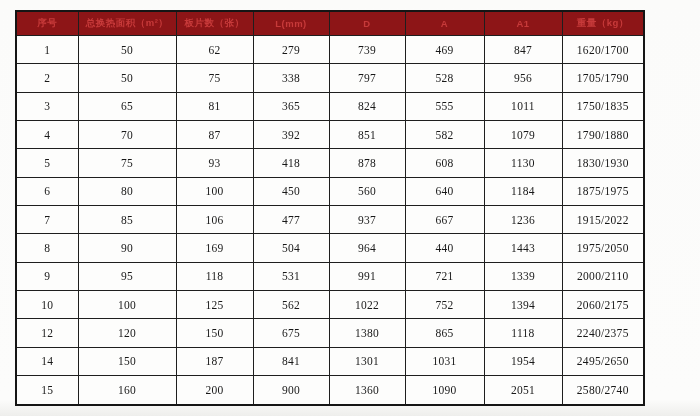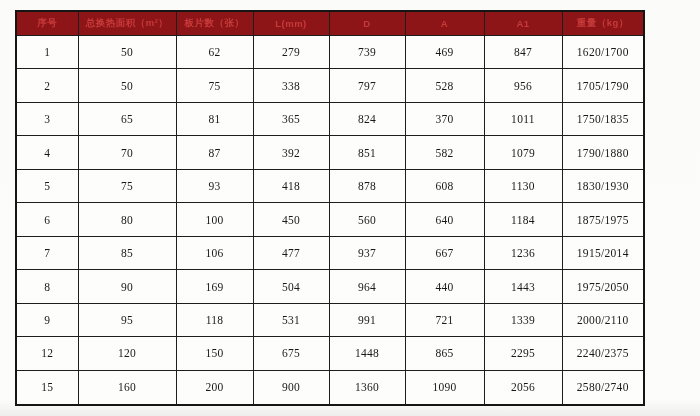--- a/index.html
+++ b/index.html
@@ -104,21 +104,21 @@
           <td>528</td>
           <td>956</td>
           <td>1705/1790</td>
         </tr>
         <tr>
           <td>3</td>
           <td>65</td>
           <td>81</td>
           <td>365</td>
           <td>824</td>
-          <td>370</td>
+          <td>555</td>
           <td>1011</td>
           <td>1750/1835</td>
         </tr>
         <tr>
           <td>4</td>
           <td>70</td>
           <td>87</td>
           <td>392</td>
           <td>851</td>
           <td>582</td>
@@ -146,21 +146,21 @@
           <td>1875/1975</td>
         </tr>
         <tr>
           <td>7</td>
           <td>85</td>
           <td>106</td>
           <td>477</td>
           <td>937</td>
           <td>667</td>
           <td>1236</td>
-          <td>1915/2014</td>
+          <td>1915/2022</td>
         </tr>
         <tr>
           <td>8</td>
           <td>90</td>
           <td>169</td>
           <td>504</td>
           <td>964</td>
           <td>440</td>
           <td>1443</td>
           <td>1975/2050</td>
@@ -169,34 +169,54 @@
           <td>9</td>
           <td>95</td>
           <td>118</td>
           <td>531</td>
           <td>991</td>
           <td>721</td>
           <td>1339</td>
           <td>2000/2110</td>
         </tr>
         <tr>
+          <td>10</td>
+          <td>100</td>
+          <td>125</td>
+          <td>562</td>
+          <td>1022</td>
+          <td>752</td>
+          <td>1394</td>
+          <td>2060/2175</td>
+        </tr>
+        <tr>
           <td>12</td>
           <td>120</td>
           <td>150</td>
           <td>675</td>
-          <td>1448</td>
+          <td>1380</td>
           <td>865</td>
-          <td>2295</td>
+          <td>1118</td>
           <td>2240/2375</td>
+        </tr>
+        <tr>
+          <td>14</td>
+          <td>150</td>
+          <td>187</td>
+          <td>841</td>
+          <td>1301</td>
+          <td>1031</td>
+          <td>1954</td>
+          <td>2495/2650</td>
         </tr>
         <tr>
           <td>15</td>
           <td>160</td>
           <td>200</td>
           <td>900</td>
           <td>1360</td>
           <td>1090</td>
-          <td>2056</td>
+          <td>2051</td>
           <td>2580/2740</td>
         </tr>
       </tbody>
   </table>
 </div>
 
 </body></html>

